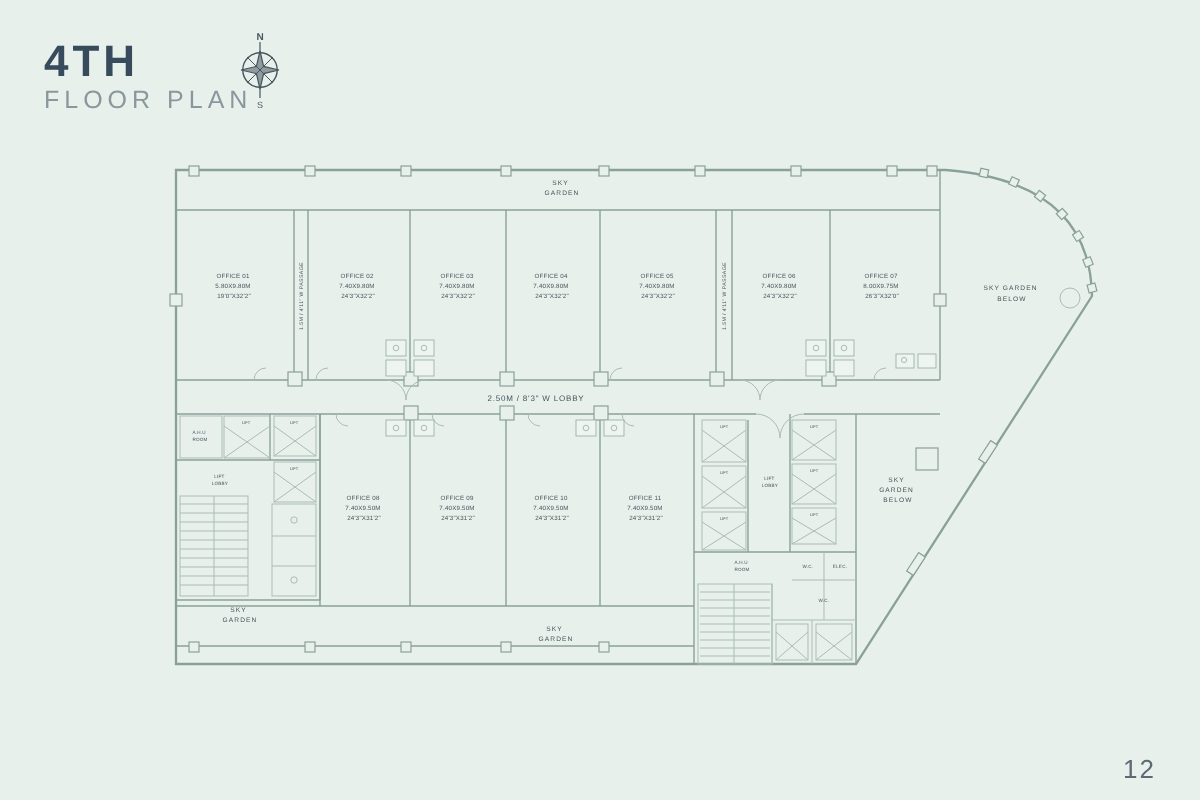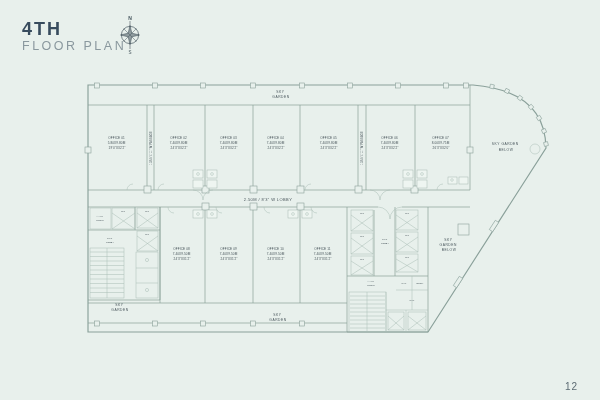--- a/index.html
+++ b/index.html
@@ -3,31 +3,31 @@
 <meta charset="utf-8">
 <style>
   html,body{margin:0;padding:0;}
   body{
     width:600px;height:400px;overflow:hidden;position:relative;
     background:#e8f0ec;
     font-family:"Liberation Sans", sans-serif;
   }
   .header{position:absolute;left:22px;top:20px;}
   .title{
-    font-size:18px;font-weight:700;letter-spacing:2px;
+    font-size:22px;font-weight:700;letter-spacing:2px;
     color:#374b5d;line-height:1;
   }
   .subtitle{
     font-size:12.5px;font-weight:400;letter-spacing:2.5px;
     color:#8a989e;margin-top:1px;
   }
   .compass{position:absolute;left:110px;top:8px;}
   .pagenum{
     position:absolute;right:22px;bottom:8px;
-    font-size:10px;color:#5c6b73;letter-spacing:1px;
+    font-size:13px;color:#5c6b73;letter-spacing:1px;
   }
   svg{display:block;}
   .plan-svg{position:absolute;left:0;top:0;}
   .plan-svg text{
     font-family:"Liberation Sans", sans-serif;
     fill:#47545a;
   }
   .lbl-office{font-size:3.1px;letter-spacing:.1px;}
   .lbl-sky{font-size:3.3px;letter-spacing:.55px;}
   .lbl-lobby{font-size:4px;letter-spacing:.4px;}

